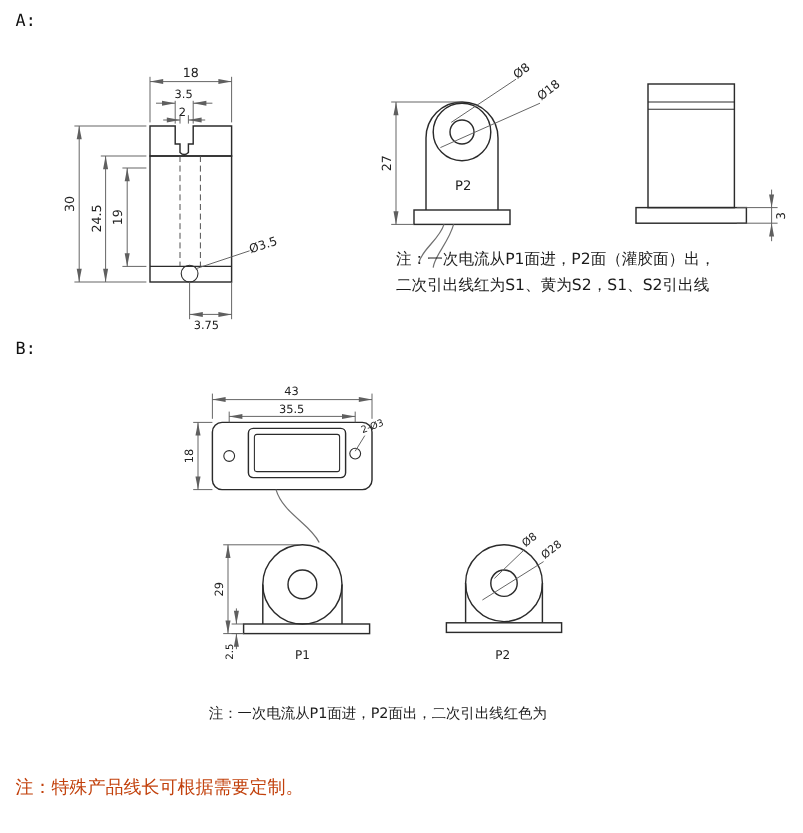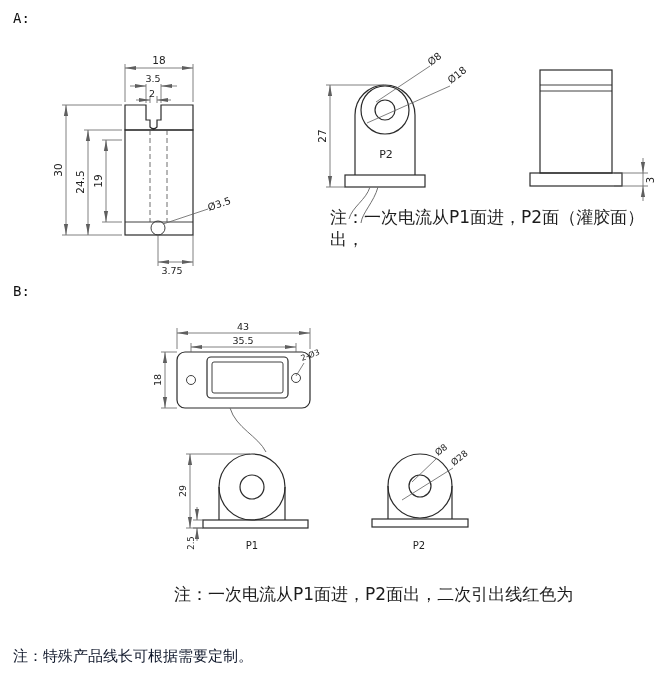--- a/index.html
+++ b/index.html
@@ -1,23 +1,23 @@
 <!DOCTYPE html>
 <html><head>
 <meta charset="utf-8">
 <style>
   * { margin:0; padding:0; box-sizing:border-box; }
   html,body { background:#ffffff; }
   body { font-family:"DejaVu Sans","Liberation Sans",sans-serif; }
   #page { position:relative; width:669px; height:694px; background:#ffffff; overflow:hidden; }
   .sec-label { position:absolute; font-family:"DejaVu Sans Mono","Liberation Mono",monospace; font-size:14px; color:#111; }
   .note { position:absolute; color:#1c1c1c; }
-  .note-a { left:330px; top:206px; width:338px; font-size:17px; line-height:22px; }
-  .note-b { left:174px; top:585px; width:430px; font-size:17px; line-height:19px; }
-  .footer-note { position:absolute; left:13px; top:647px; font-size:15px; color:#0f172a;text-align:right; }
+  .note-a { left:330px; top:206px; width:338px; font-size:13px; line-height:22px; }
+  .note-b { left:174px; top:585px; width:430px; font-size:12px; line-height:19px; }
+  .footer-note { position:absolute; left:13px; top:647px; font-size:15px; color:#c2410c;text-align:right; }
   svg { position:absolute; left:0; }
   .part { stroke:#2b2b2b; stroke-width:1.2; fill:none; stroke-linejoin:miter; }
   .thin { stroke:#2b2b2b; stroke-width:0.9; fill:none; }
   .hid  { stroke:#4a4a4a; stroke-width:0.8; fill:none; stroke-dasharray:5 3; }
   .dim  { stroke:#5f5f5f; stroke-width:0.8; fill:none; }
   .wire { stroke:#707070; stroke-width:1; fill:none; }
   text.d { font-family:"DejaVu Sans","Liberation Sans",sans-serif; fill:#222; }
 </style>
 </head>
 <body>
@@ -125,20 +125,21 @@
       <line class="dim" x1="614" y1="156" x2="648" y2="156"></line>
       <line class="dim" x1="643" y1="128" x2="643" y2="143" marker-end="url(#arwA)"></line>
       <line class="dim" x1="643" y1="171" x2="643" y2="156" marker-end="url(#arwA)"></line>
       <line class="dim" x1="643" y1="143" x2="643" y2="156"></line>
       <text class="d" x="654" y="150" text-anchor="middle" font-size="10" transform="rotate(-90 654 150)">3</text>
     </g>
   </svg>
 
   <div class="note note-a">
     <div>注：一次电流从P1面进，P2面（灌胶面）出，</div>
+    <div>二次引出线红为S1、黄为S2，S1、S2引出线</div>
   </div>
 
   <div class="sec-label" style="left:13px; top:283px;">B:</div>
 
   <svg width="669" height="335" viewBox="0 0 669 335" style="top:300px;">
     <defs>
       <marker id="arwB" markerWidth="12" markerHeight="7" refX="11.5" refY="3.5" orient="auto-start-reverse" markerUnits="userSpaceOnUse">
         <path d="M0.5,1.4 L11.5,3.5 L0.5,5.6 Z" fill="#5f5f5f"></path>
       </marker>
     </defs>

